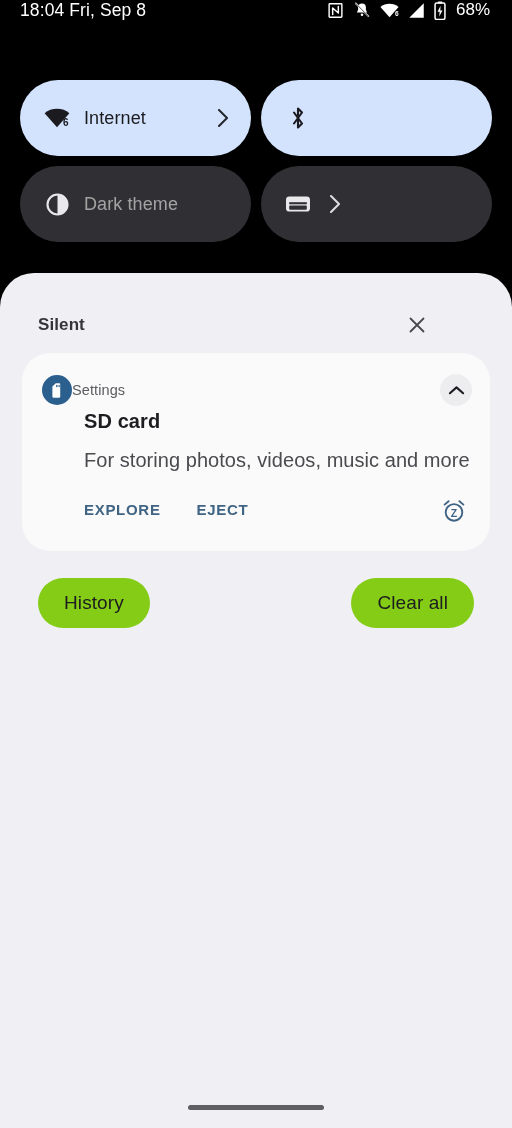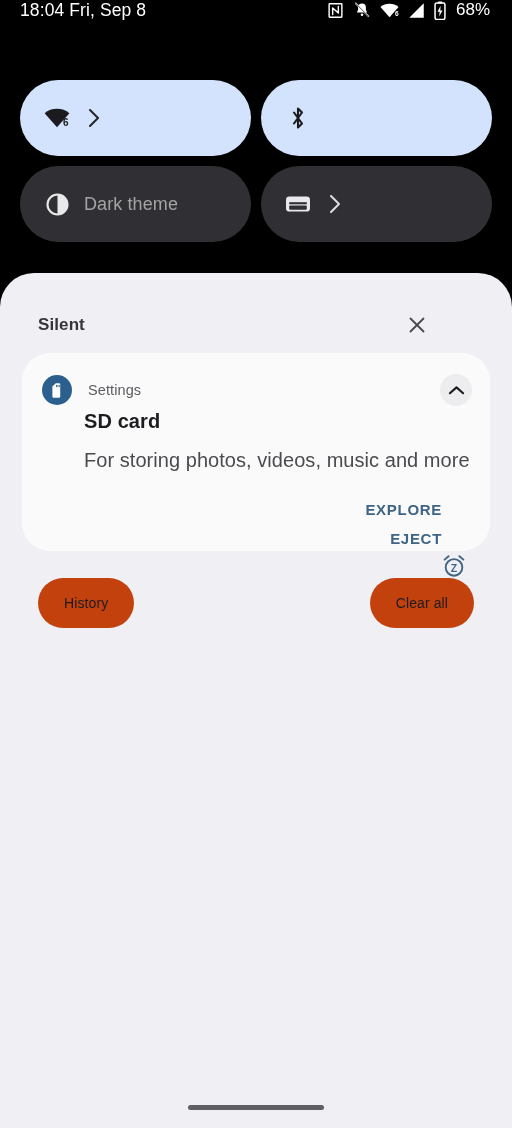--- a/index.html
+++ b/index.html
@@ -135,21 +135,21 @@
     height: 198px;
     background: #fafafa;
     border-radius: 28px;
   }
   .notif-top {
     position: absolute;
     top: 21px; left: 20px;
     right: 18px;
     display: flex;
     align-items: center;
-    gap: 16px;
+    gap: 0;
   }
   .app-icon {
     width: 30px; height: 30px;
     border-radius: 50%;
     background: #2b5f8e;
     display: flex; align-items: center; justify-content: center;
     flex: 0 0 30px;
   }
   .app-name {
     font-size: 14.5px;
@@ -179,22 +179,22 @@
     font-size: 20px;
     color: #4b4a4f;
     letter-spacing: .05px;
   }
   .notif-actions {
     position: absolute;
     top: 142px; left: 62px;
     right: 20px;
     height: 38px;
     display: flex;
-    align-items: flex-end;
-    flex-direction: column;
+    align-items: flex-start;
+    gap: 8px;
   }
   .notif-action {
     font-size: 15px;
     font-weight: 600;
     letter-spacing: .7px;
     color: #3f6484;
     padding: 6px 10px 6px 0;
     margin-right: 18px;
     cursor: pointer;
     background: none;
@@ -213,26 +213,26 @@
     position: absolute;
     top: 302px; left: 0;
     width: 512px;
     height: 56px;
     display: flex;
     align-items: center;
     justify-content: space-between;
     padding: 0 38px;
   }
   .pill {
-    background: #c2410c;
+    background: #84cc16;
     border: none;
     border-radius: 28px;
     height: 50px;
     padding: 0 26px;
-    font-size: 14px;
+    font-size: 19px;
     font-weight: 500;
     color: #1d1c20;
     font-family: inherit;
     letter-spacing: .1px;
     cursor: pointer;
     display: flex;
     align-items: center;
   }
 
   
@@ -294,20 +294,21 @@
 
   <div class="qs-grid">
 
     <div class="tile active">
       <span class="tile-icon">
         <svg width="26" height="22" viewBox="0 0 26 20">
           <path d="M13 19.2 0.6 5.2C4 2.3 8.3 0.8 13 0.8s9 1.5 12.4 4.4L13 19.2z" fill="#1b1b1f"></path>
           <text x="19" y="18" font-family="Liberation Sans, sans-serif" font-size="10" font-weight="700" fill="#1b1b1f">6</text>
         </svg>
       </span>
+      <span class="tile-label">Internet</span>
       <span class="tile-chevron">
         <svg width="14" height="20" viewBox="0 0 12 20">
             <path d="M2 2l8 8-8 8" fill="none" stroke="#1b1b1f" stroke-width="2" stroke-linecap="round" stroke-linejoin="round"></path>
           </svg>
       </span>
     </div>
 
     <div class="tile active">
       <span class="tile-icon">
         <svg width="22" height="26" viewBox="0 0 18 26">

